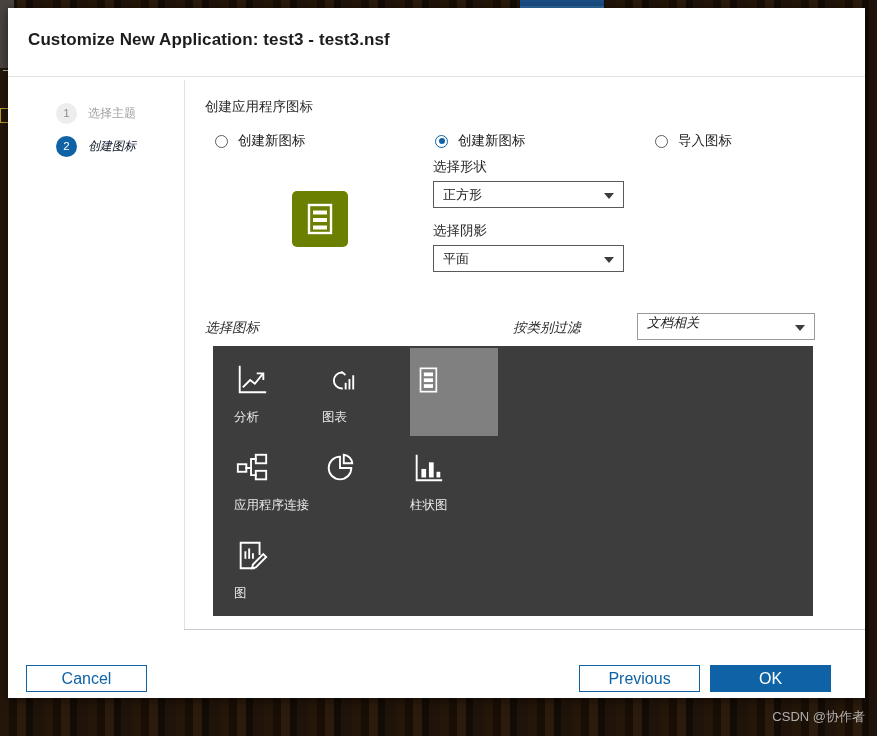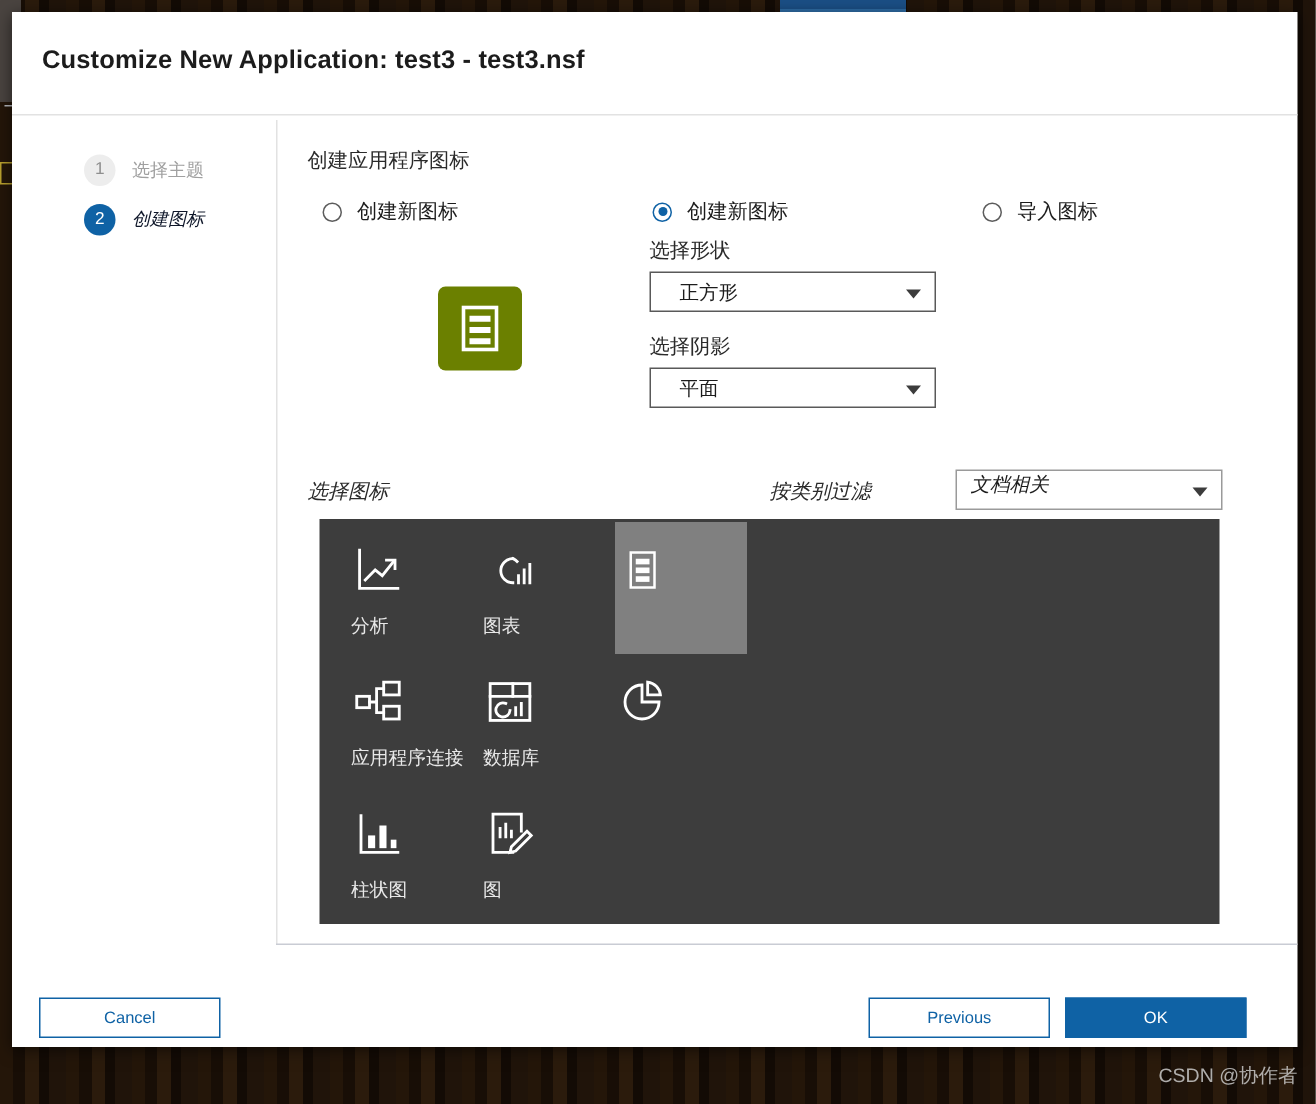--- a/index.html
+++ b/index.html
@@ -207,21 +207,21 @@
     color: #2b2b2b;
     margin-bottom: 5px;
   }
   .select {
     position: relative;
     width: 191px; height: 27px;
     border: 1px solid #595959;
     background: #fff;
     display: flex;
     align-items: center;
-    padding-left: 19px;
+    padding-left: 9px;
     font-size: 13px;
     color: #1c1c1c;
     margin-bottom: 14px;
     cursor: pointer;
   }
   .select .caret {
     position: absolute;
     right: 9px; top: 50%;
     margin-top: -2px;
     width: 0; height: 0;
@@ -310,21 +310,21 @@
 
   
   .footer {
     position: absolute;
     left: 0; top: 645px;
     width: 857px; height: 45px;
   }
   .btn {
     position: absolute;
     height: 27px;
-    font-size: 11px;
+    font-size: 16px;
     display: flex;
     align-items: center;
     justify-content: center;
     cursor: pointer;
     font-family: "Liberation Sans", "DejaVu Sans", sans-serif;
   }
   .btn-cancel {
     left: 18px; top: 12px;
     width: 121px;
     border: 1px solid #0f62a5;
@@ -478,33 +478,20 @@
               <rect x="22" y="21" width="11" height="9" fill="none" stroke="#ffffff" stroke-width="2" stroke-linecap="square" stroke-linejoin="miter"></rect>
               <path d="M12 18 H17 V8.5 H22" fill="none" stroke="#ffffff" stroke-width="2" stroke-linecap="square" stroke-linejoin="miter"></path>
               <path d="M17 18 V25.5 H22" fill="none" stroke="#ffffff" stroke-width="2" stroke-linecap="square" stroke-linejoin="miter"></path>
             </svg>
           </div>
           <div class="icon-caption">应用程序连接</div>
         </div>
         <div class="icon-cell">
           <div class="icon-glyph">
             <svg viewBox="0 0 36 36" width="34" height="34">
-              <rect x="4" y="5" width="28" height="26" fill="none" stroke="#ffffff" stroke-width="2" stroke-linecap="square" stroke-linejoin="miter"></rect>
-              <line x1="4" y1="14" x2="32" y2="14" fill="none" stroke="#ffffff" stroke-width="2" stroke-linecap="square" stroke-linejoin="miter"></line>
-              <line x1="20" y1="5" x2="20" y2="14" fill="none" stroke="#ffffff" stroke-width="2" stroke-linecap="square" stroke-linejoin="miter"></line>
-              <path d="M15 19 A5 5 0 1 0 18 24" fill="none" stroke="#ffffff" stroke-width="2" stroke-linecap="square" stroke-linejoin="miter"></path>
-              <line x1="22" y1="27" x2="22" y2="22" fill="none" stroke="#ffffff" stroke-width="2" stroke-linecap="square" stroke-linejoin="miter"></line>
-              <line x1="26" y1="27" x2="26" y2="19" fill="none" stroke="#ffffff" stroke-width="2" stroke-linecap="square" stroke-linejoin="miter"></line>
-            </svg>
-          </div>
-          <div class="icon-caption">数据库</div>
-        </div>
-        <div class="icon-cell">
-          <div class="icon-glyph">
-            <svg viewBox="0 0 36 36" width="34" height="34">
               <path d="M18 6 A12 12 0 1 0 30 18 H18 Z" fill="none" stroke="#ffffff" stroke-width="2" stroke-linecap="square" stroke-linejoin="miter"></path>
               <path d="M22 4 A10 10 0 0 1 31 13 H22 Z" fill="none" stroke="#ffffff" stroke-width="2" stroke-linecap="square" stroke-linejoin="miter"></path>
             </svg>
           </div>
           <div class="icon-caption"></div>
         </div>
         <div class="icon-cell">
           <div class="icon-glyph">
             <svg viewBox="0 0 36 36" width="34" height="34">
               <path d="M6 5 V31 H32" fill="none" stroke="#ffffff" stroke-width="2" stroke-linecap="square" stroke-linejoin="miter"></path>

